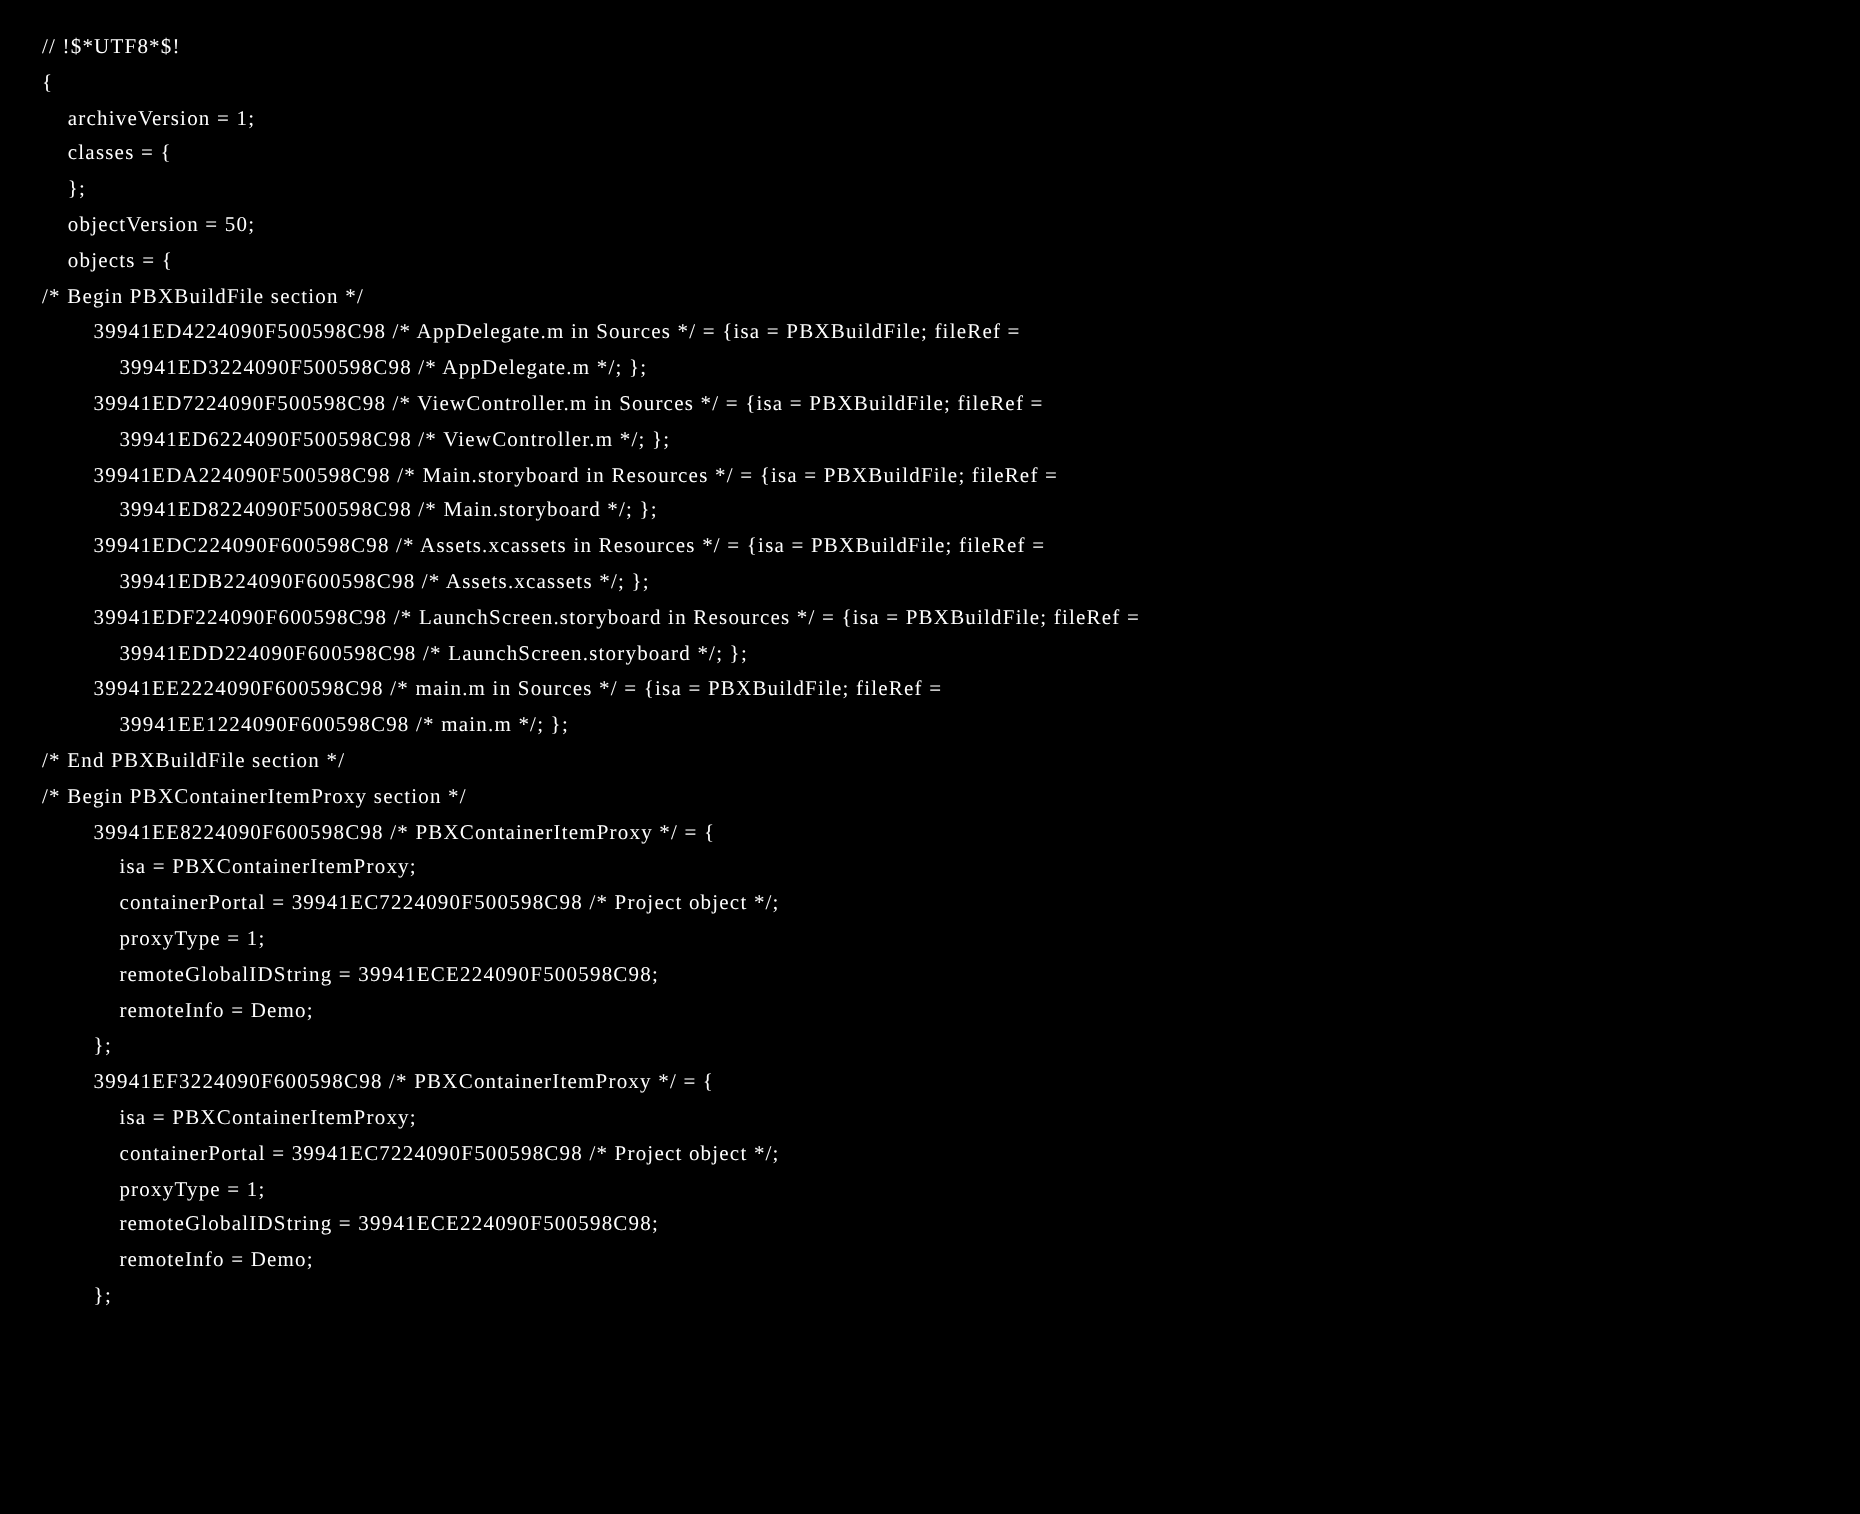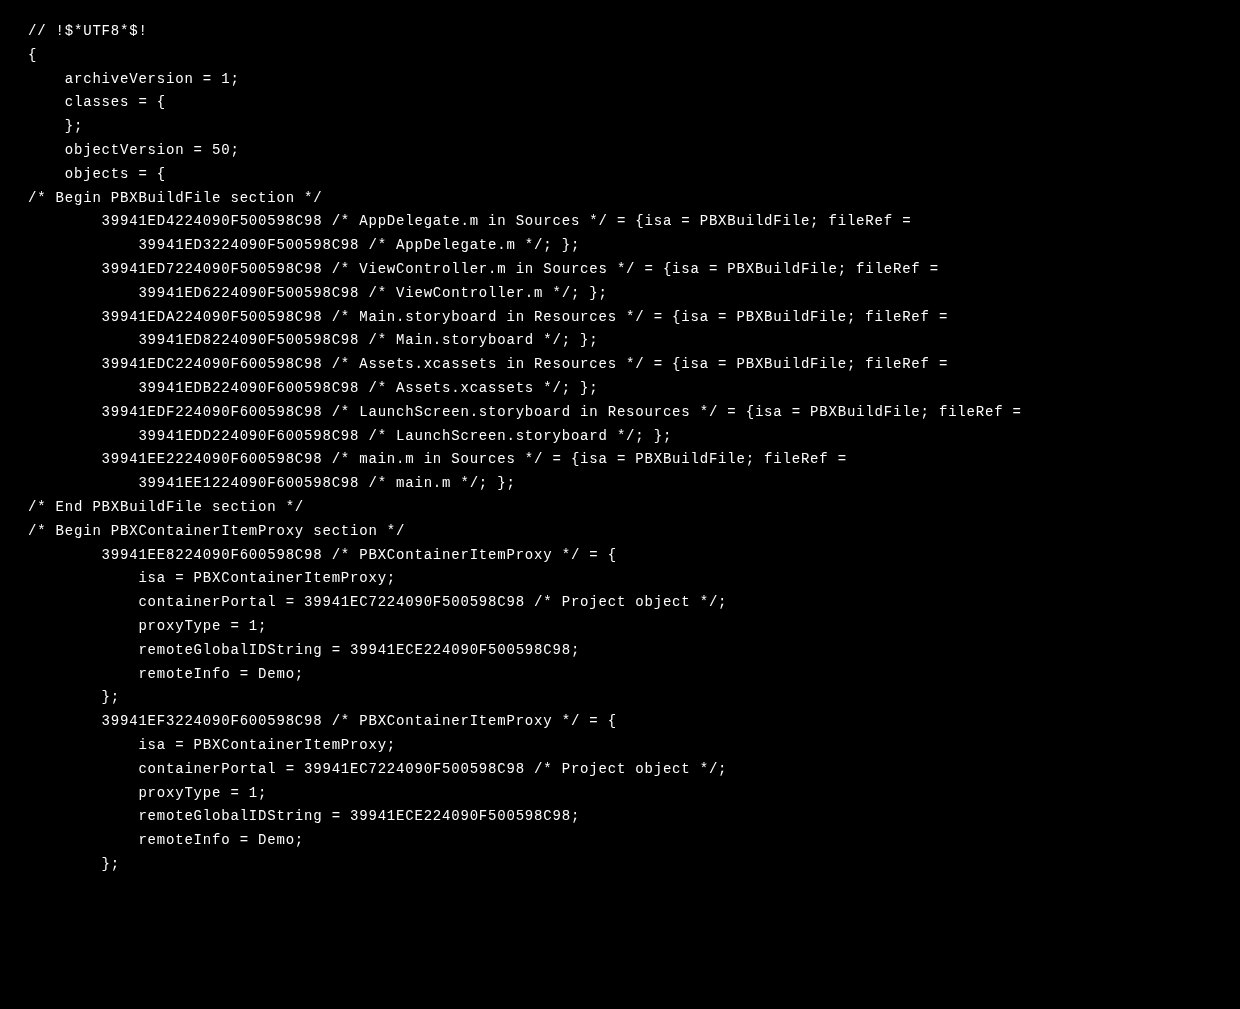--- a/index.html
+++ b/index.html
@@ -11,20 +11,21 @@
     font-size: 14px;
     line-height: 1.7;
     width: 1240px;
     height: 1009px;
     overflow: hidden;
   }
   .code-viewer {
     padding: 20px 0 0 28px;
     white-space: pre;
     letter-spacing: 0.8px;
+    font-family: Liberation Serif, serif;
   }
   .line {
     display: block;
   }
 </style>
 </head>
 <body>
 
 <div class="code-viewer" id="code-viewer"><span class="line">// !$*UTF8*$!</span><span class="line">{</span><span class="line">    archiveVersion = 1;</span><span class="line">    classes = {</span><span class="line">    };</span><span class="line">    objectVersion = 50;</span><span class="line">    objects = {</span><span class="line"></span><span class="line">/* Begin PBXBuildFile section */</span><span class="line">        39941ED4224090F500598C98 /* AppDelegate.m in Sources */ = {isa = PBXBuildFile; fileRef =</span><span class="line">            39941ED3224090F500598C98 /* AppDelegate.m */; };</span><span class="line">        39941ED7224090F500598C98 /* ViewController.m in Sources */ = {isa = PBXBuildFile; fileRef =</span><span class="line">            39941ED6224090F500598C98 /* ViewController.m */; };</span><span class="line">        39941EDA224090F500598C98 /* Main.storyboard in Resources */ = {isa = PBXBuildFile; fileRef =</span><span class="line">            39941ED8224090F500598C98 /* Main.storyboard */; };</span><span class="line">        39941EDC224090F600598C98 /* Assets.xcassets in Resources */ = {isa = PBXBuildFile; fileRef =</span><span class="line">            39941EDB224090F600598C98 /* Assets.xcassets */; };</span><span class="line">        39941EDF224090F600598C98 /* LaunchScreen.storyboard in Resources */ = {isa = PBXBuildFile; fileRef =</span><span class="line">            39941EDD224090F600598C98 /* LaunchScreen.storyboard */; };</span><span class="line">        39941EE2224090F600598C98 /* main.m in Sources */ = {isa = PBXBuildFile; fileRef =</span><span class="line">            39941EE1224090F600598C98 /* main.m */; };</span><span class="line">/* End PBXBuildFile section */</span><span class="line"></span><span class="line">/* Begin PBXContainerItemProxy section */</span><span class="line">        39941EE8224090F600598C98 /* PBXContainerItemProxy */ = {</span><span class="line">            isa = PBXContainerItemProxy;</span><span class="line">            containerPortal = 39941EC7224090F500598C98 /* Project object */;</span><span class="line">            proxyType = 1;</span><span class="line">            remoteGlobalIDString = 39941ECE224090F500598C98;</span><span class="line">            remoteInfo = Demo;</span><span class="line">        };</span><span class="line">        39941EF3224090F600598C98 /* PBXContainerItemProxy */ = {</span><span class="line">            isa = PBXContainerItemProxy;</span><span class="line">            containerPortal = 39941EC7224090F500598C98 /* Project object */;</span><span class="line">            proxyType = 1;</span><span class="line">            remoteGlobalIDString = 39941ECE224090F500598C98;</span><span class="line">            remoteInfo = Demo;</span><span class="line">        };</span></div>
 

